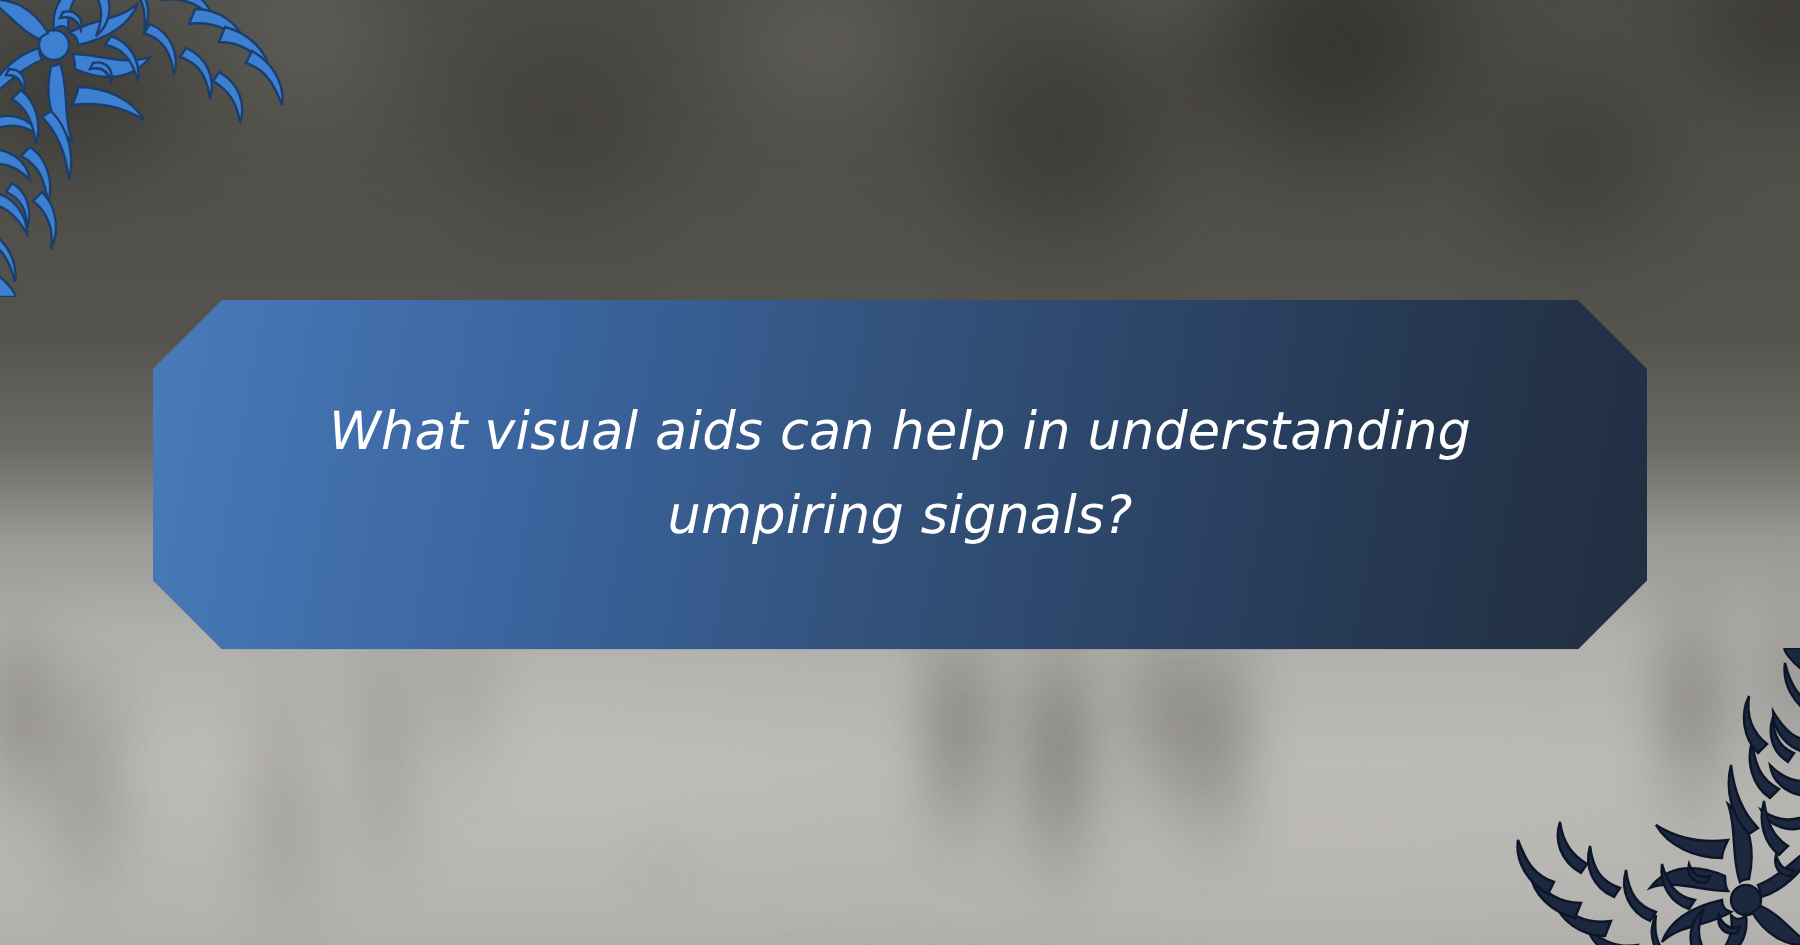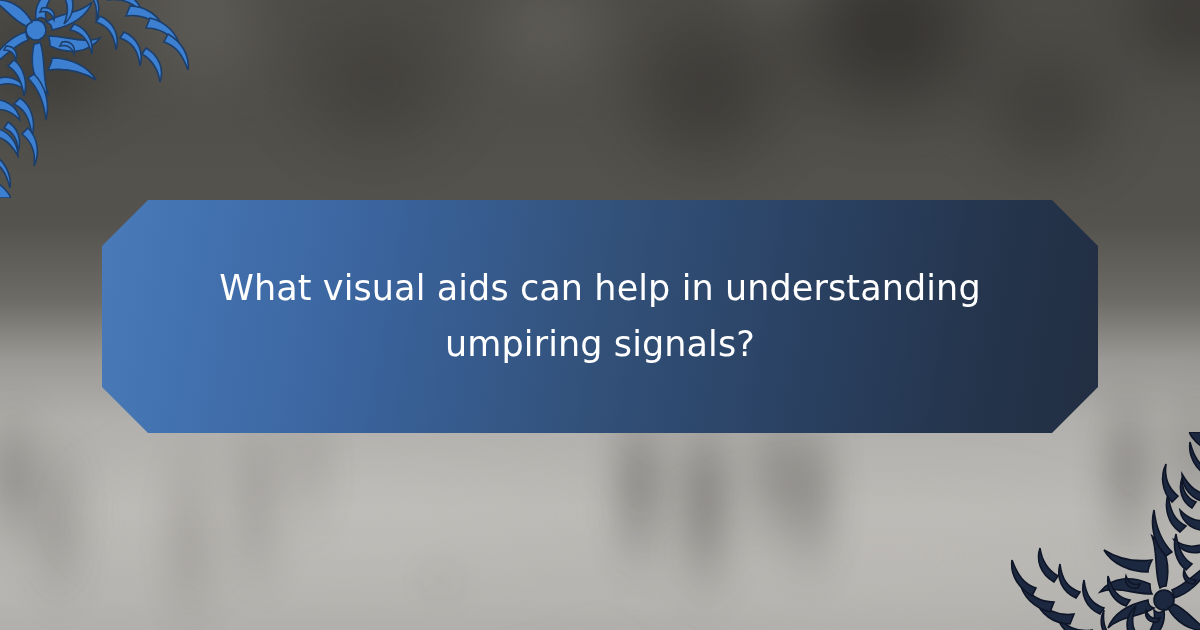--- a/index.html
+++ b/index.html
@@ -147,20 +147,21 @@
     padding: 0 86px;
     width: 100%;
     box-sizing: border-box;
     text-align: center;
     color: #ffffff;
     font-size: 35px;
     font-weight: 400;
     line-height: 1.58;
     letter-spacing: .1px;
     white-space: pre-line;
+    font-style: italic;
   }
 </style>
 </head>
 <body>
 
 <div id="canvas">
 
   <div class="bg-layer">
     <div class="bg-base"></div>
     <div class="bg-crowd"></div>

